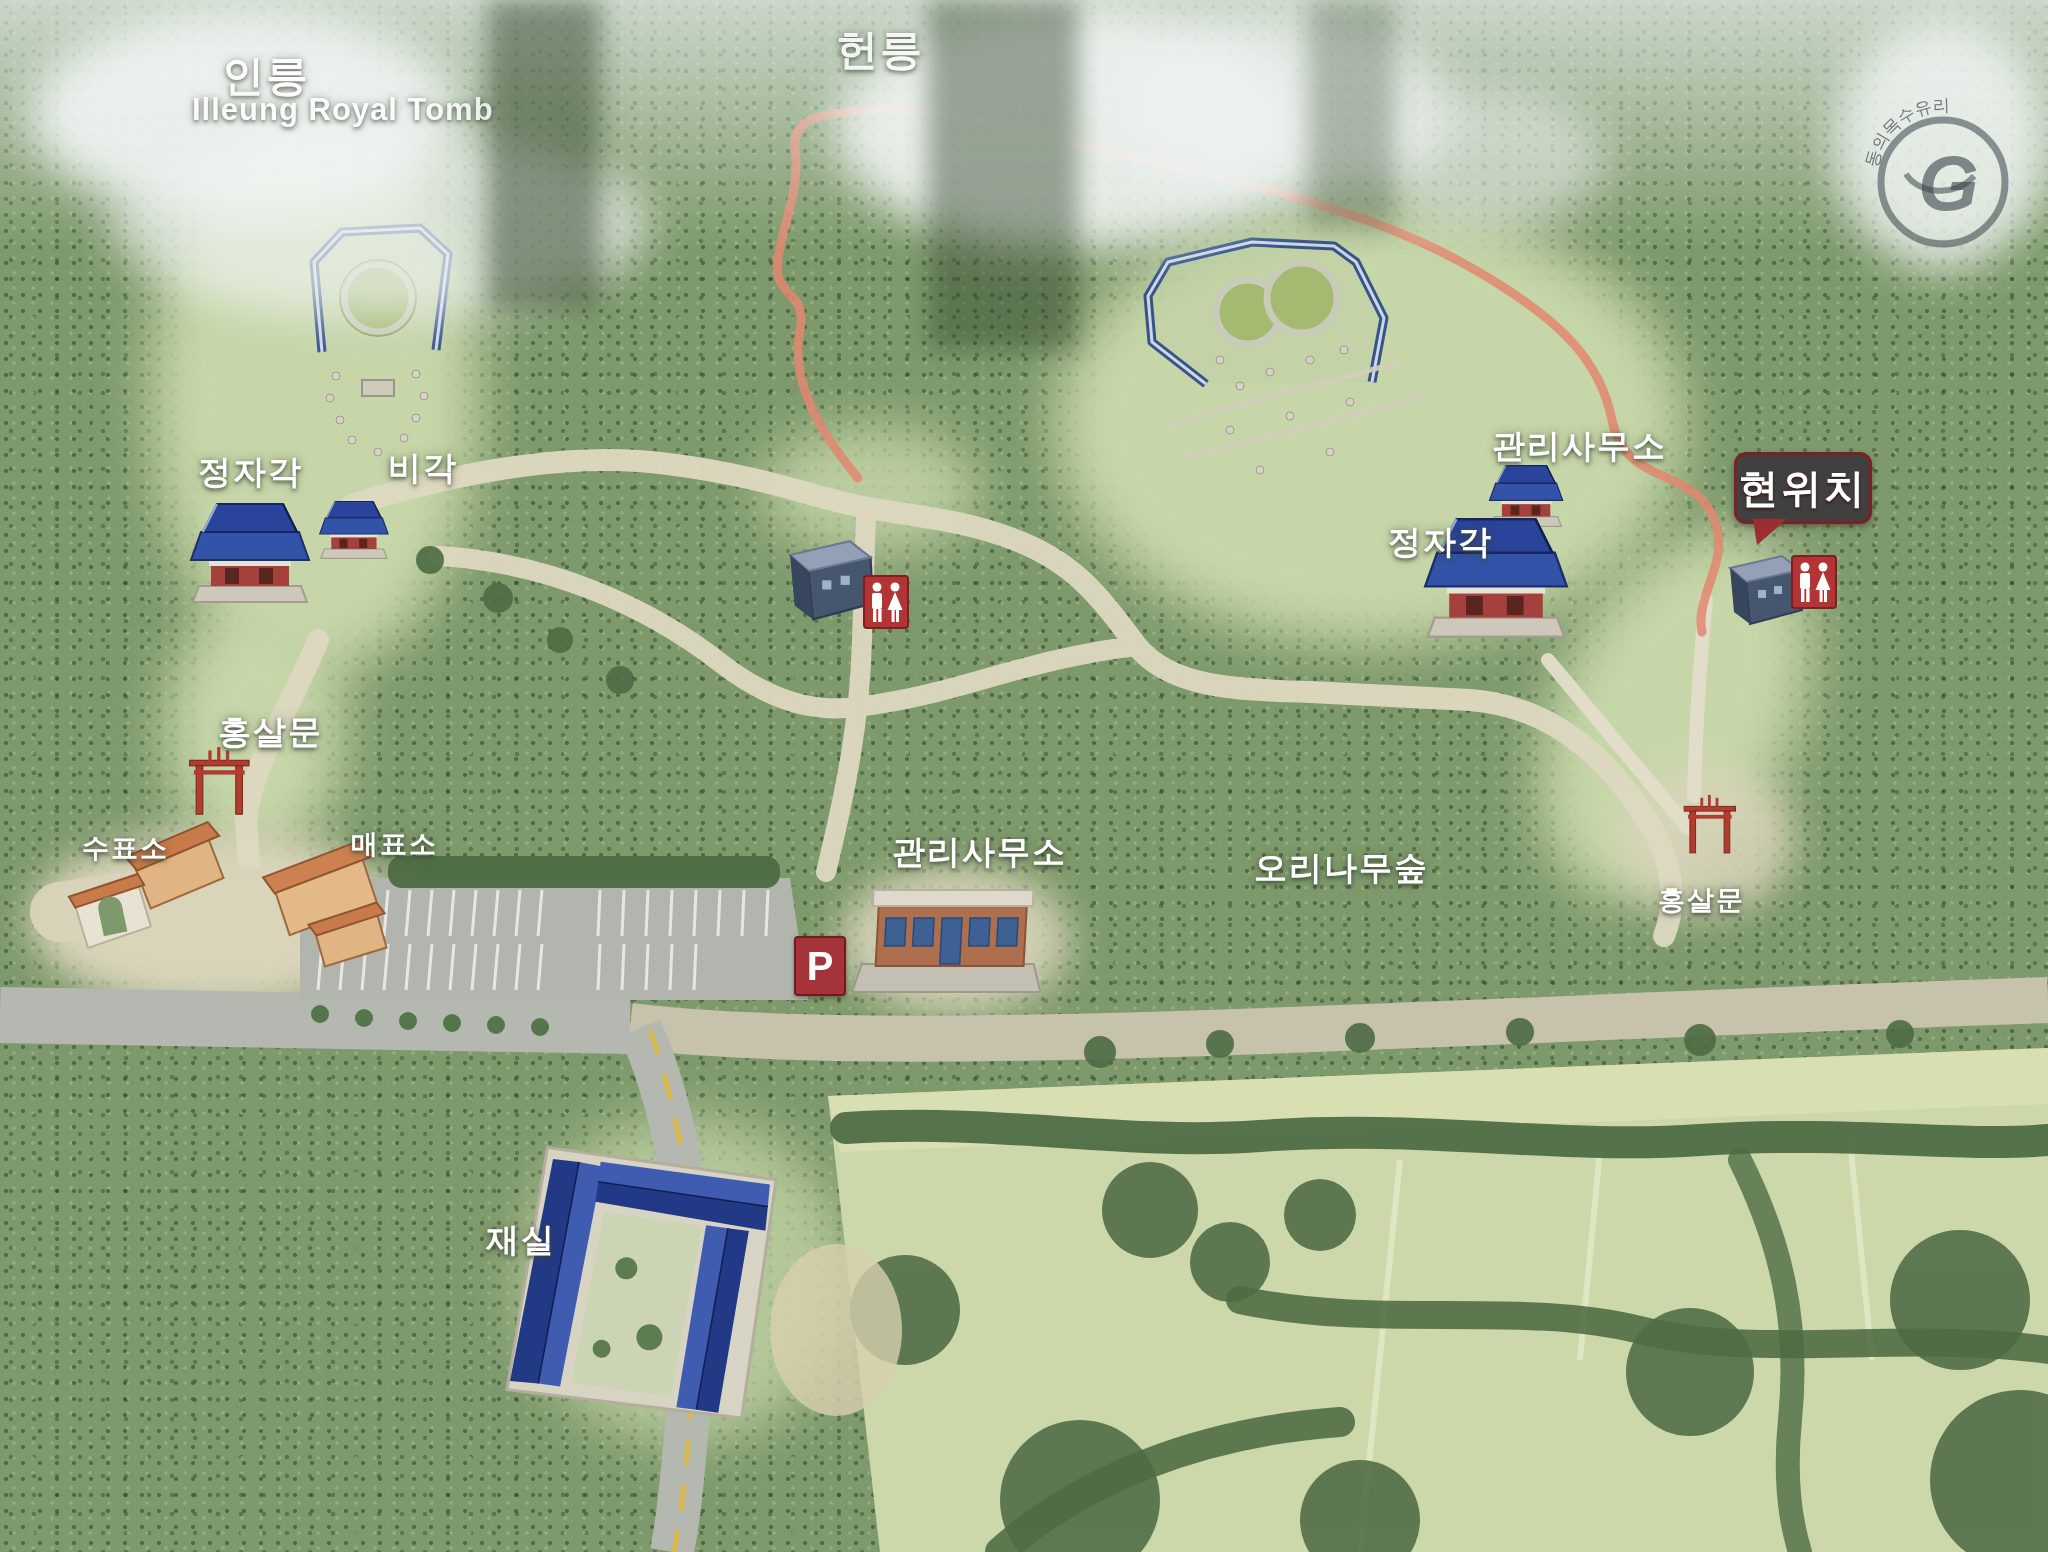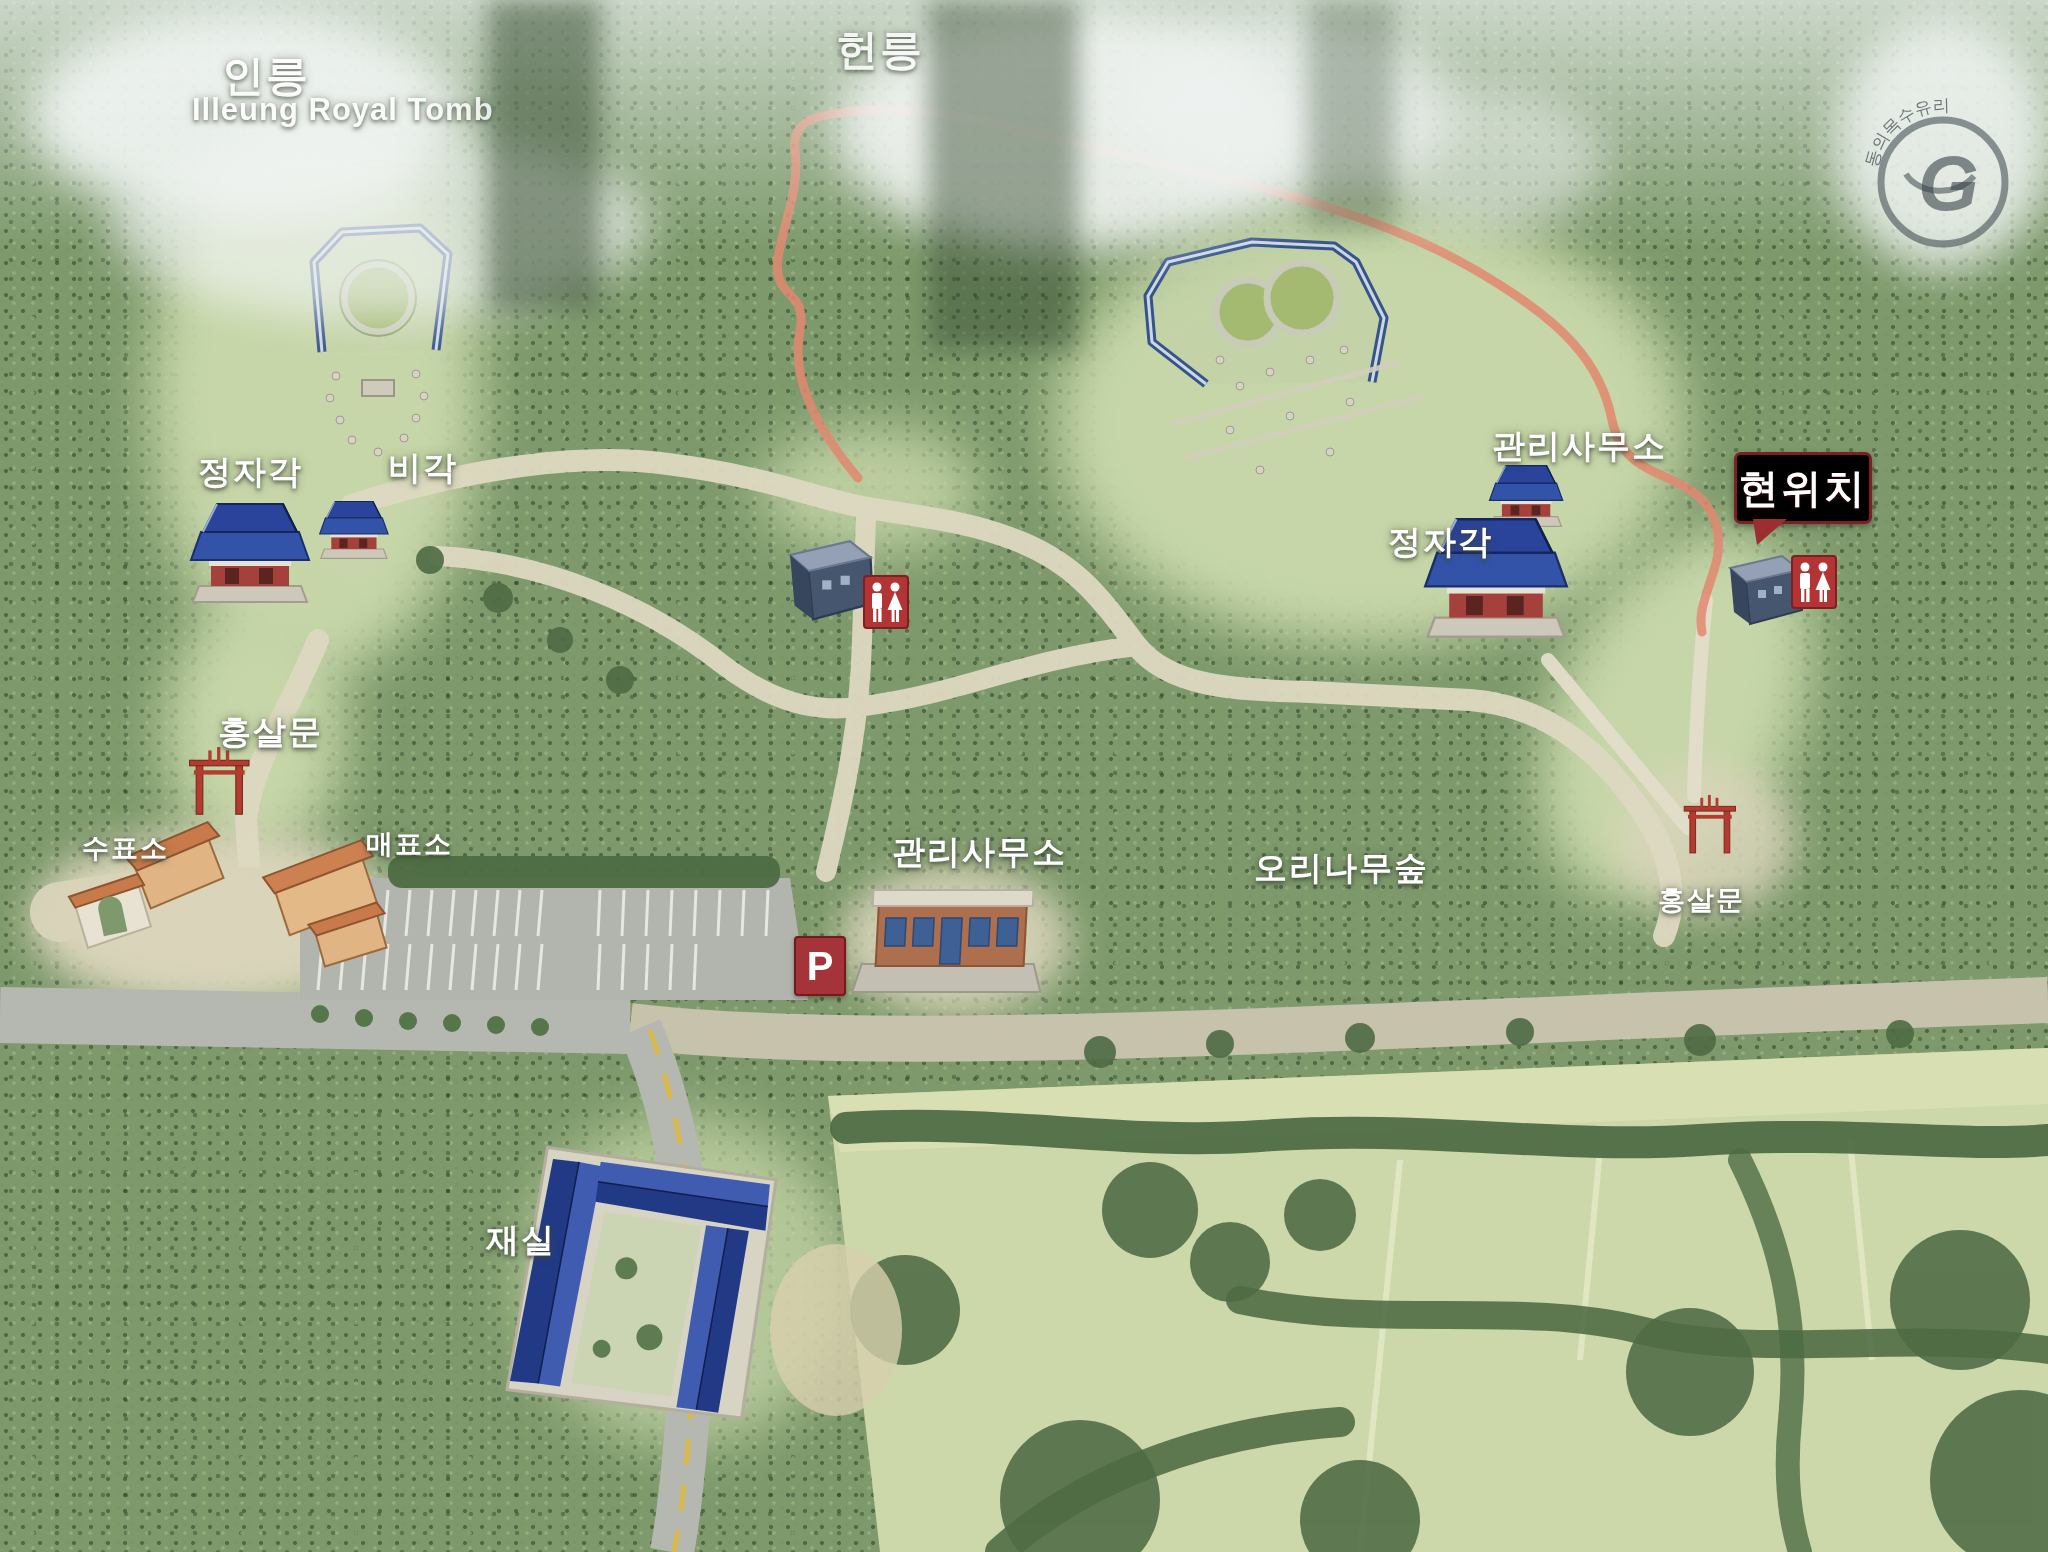--- a/index.html
+++ b/index.html
@@ -34,21 +34,21 @@
     text-shadow:0 2px 4px rgba(55,66,50,.85),0 0 10px rgba(70,84,60,.5);
     letter-spacing:2px;pointer-events:none;}
   .lbl-title{font-size:42px;}
   .lbl-sub{font-size:31px;letter-spacing:1px;}
   .lbl-place{font-size:33px;}
   .lbl-small{font-size:27px;}
   .washed{opacity:.8;}
   
   .badge{
     position:absolute;left:1734px;top:452px;width:132px;height:66px;
-    background:#000000;border:3px solid #7d2024;border-radius:7px;
+    background:#404040;border:3px solid #7d2024;border-radius:12px;
     box-shadow:0 3px 6px rgba(40,30,25,.45);
     display:flex;align-items:center;justify-content:center;
   }
   .badge:after{
     content:"";position:absolute;left:16px;bottom:-24px;
     border-style:solid;border-width:26px 30px 0 4px;
     border-color:#9c2d31 transparent transparent transparent;
   }
   .badge span{color:#fff;font-size:40px;font-weight:bold;letter-spacing:3px;
     text-shadow:0 2px 3px rgba(60,10,10,.7);}
@@ -329,21 +329,21 @@
   </svg>
 
   <div class="lbl lbl-title washed" style="left:222px;top:48px;">인릉</div>
   <div class="lbl lbl-sub washed" style="left:192px;top:92px;">Illeung Royal Tomb</div>
   <div class="lbl lbl-title washed" style="left:788px;top:22px;margin-left:48px;">헌릉</div>
 
   <div class="lbl lbl-place" style="left:198px;top:450px;">정자각</div>
   <div class="lbl lbl-place" style="left:388px;top:446px;">비각</div>
   <div class="lbl lbl-place" style="left:218px;top:710px;">홍살문</div>
   <div class="lbl lbl-small" style="left:82px;top:830px;">수표소</div>
-  <div class="lbl lbl-small" style="left:322px;top:826px;padding-left:44px;">매표소</div>
+  <div class="lbl lbl-small" style="left:307px;top:826px;padding-left:44px;">매표소</div>
   <div class="lbl lbl-place" style="left:892px;top:830px;">관리사무소</div>
   <div class="lbl lbl-place" style="left:1254px;top:846px;">오리나무숲</div>
   <div class="lbl lbl-place" style="left:1492px;top:424px;">관리사무소</div>
   <div class="lbl lbl-place" style="left:1388px;top:520px;">정자각</div>
   <div class="lbl lbl-small" style="left:1658px;top:882px;">홍살문</div>
   <div class="lbl lbl-place" style="left:486px;top:1218px;">재실</div>
 
   <div class="badge">
     <span>현위치</span>
   </div>

